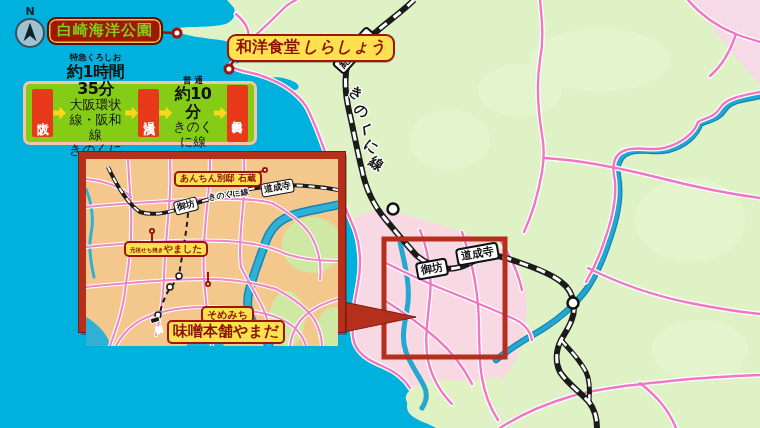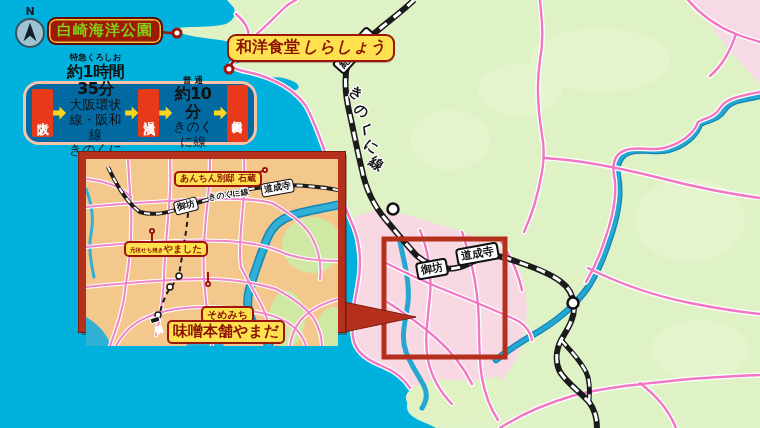--- a/index.html
+++ b/index.html
@@ -22,22 +22,22 @@
               font-size:15px;font-weight:bold;letter-spacing:1px;white-space:nowrap;
               box-shadow:inset 0 0 0 1.5px #f1c23c;}
   .resto-label{left:227px;top:34px;z-index:6;background:#ffe14f;color:#8a1200;
                border:2px solid #9c1508;border-radius:9px;padding:1px 7px 2px;
                font-weight:bold;white-space:nowrap;display:flex;align-items:baseline;gap:2px;
                box-shadow:0 1px 0 rgba(60,10,0,.3);}
   .resto-label .pre{font-size:16px;}
   .resto-label .name{font-size:16px;letter-spacing:.5px;font-style:italic;}
 
   
-  .route-box{left:23px;top:81px;width:234px;height:64px;z-index:6;background:#0369a1;
-             border:3px solid #f7c3ab;border-radius:16px;display:flex;align-items:center;
+  .route-box{left:23px;top:81px;width:234px;height:64px;z-index:6;background:#84cc16;
+             border:3px solid #f7c3ab;border-radius:7px;display:flex;align-items:center;
              justify-content:space-between;padding:4px 6px;}
   .chip{background:#e8391a;color:#fff;font-weight:bold;border-radius:2px;
         writing-mode:vertical-rl;text-orientation:upright;display:flex;
         align-items:center;justify-content:center;letter-spacing:1px;}
   .chip.two{width:21px;height:48px;font-size:12px;}
   .chip.four{width:21px;height:57px;font-size:10.5px;letter-spacing:0;}
   .yarrow{width:13px;height:13px;background:#ffd61e;flex:0 0 13px;
           clip-path:polygon(0 30%,50% 30%,50% 0,100% 50%,50% 100%,50% 70%,0 70%);
           filter:drop-shadow(0 0 1px #e09b00);}
   .leg{text-align:center;color:#111;line-height:1.1;}

